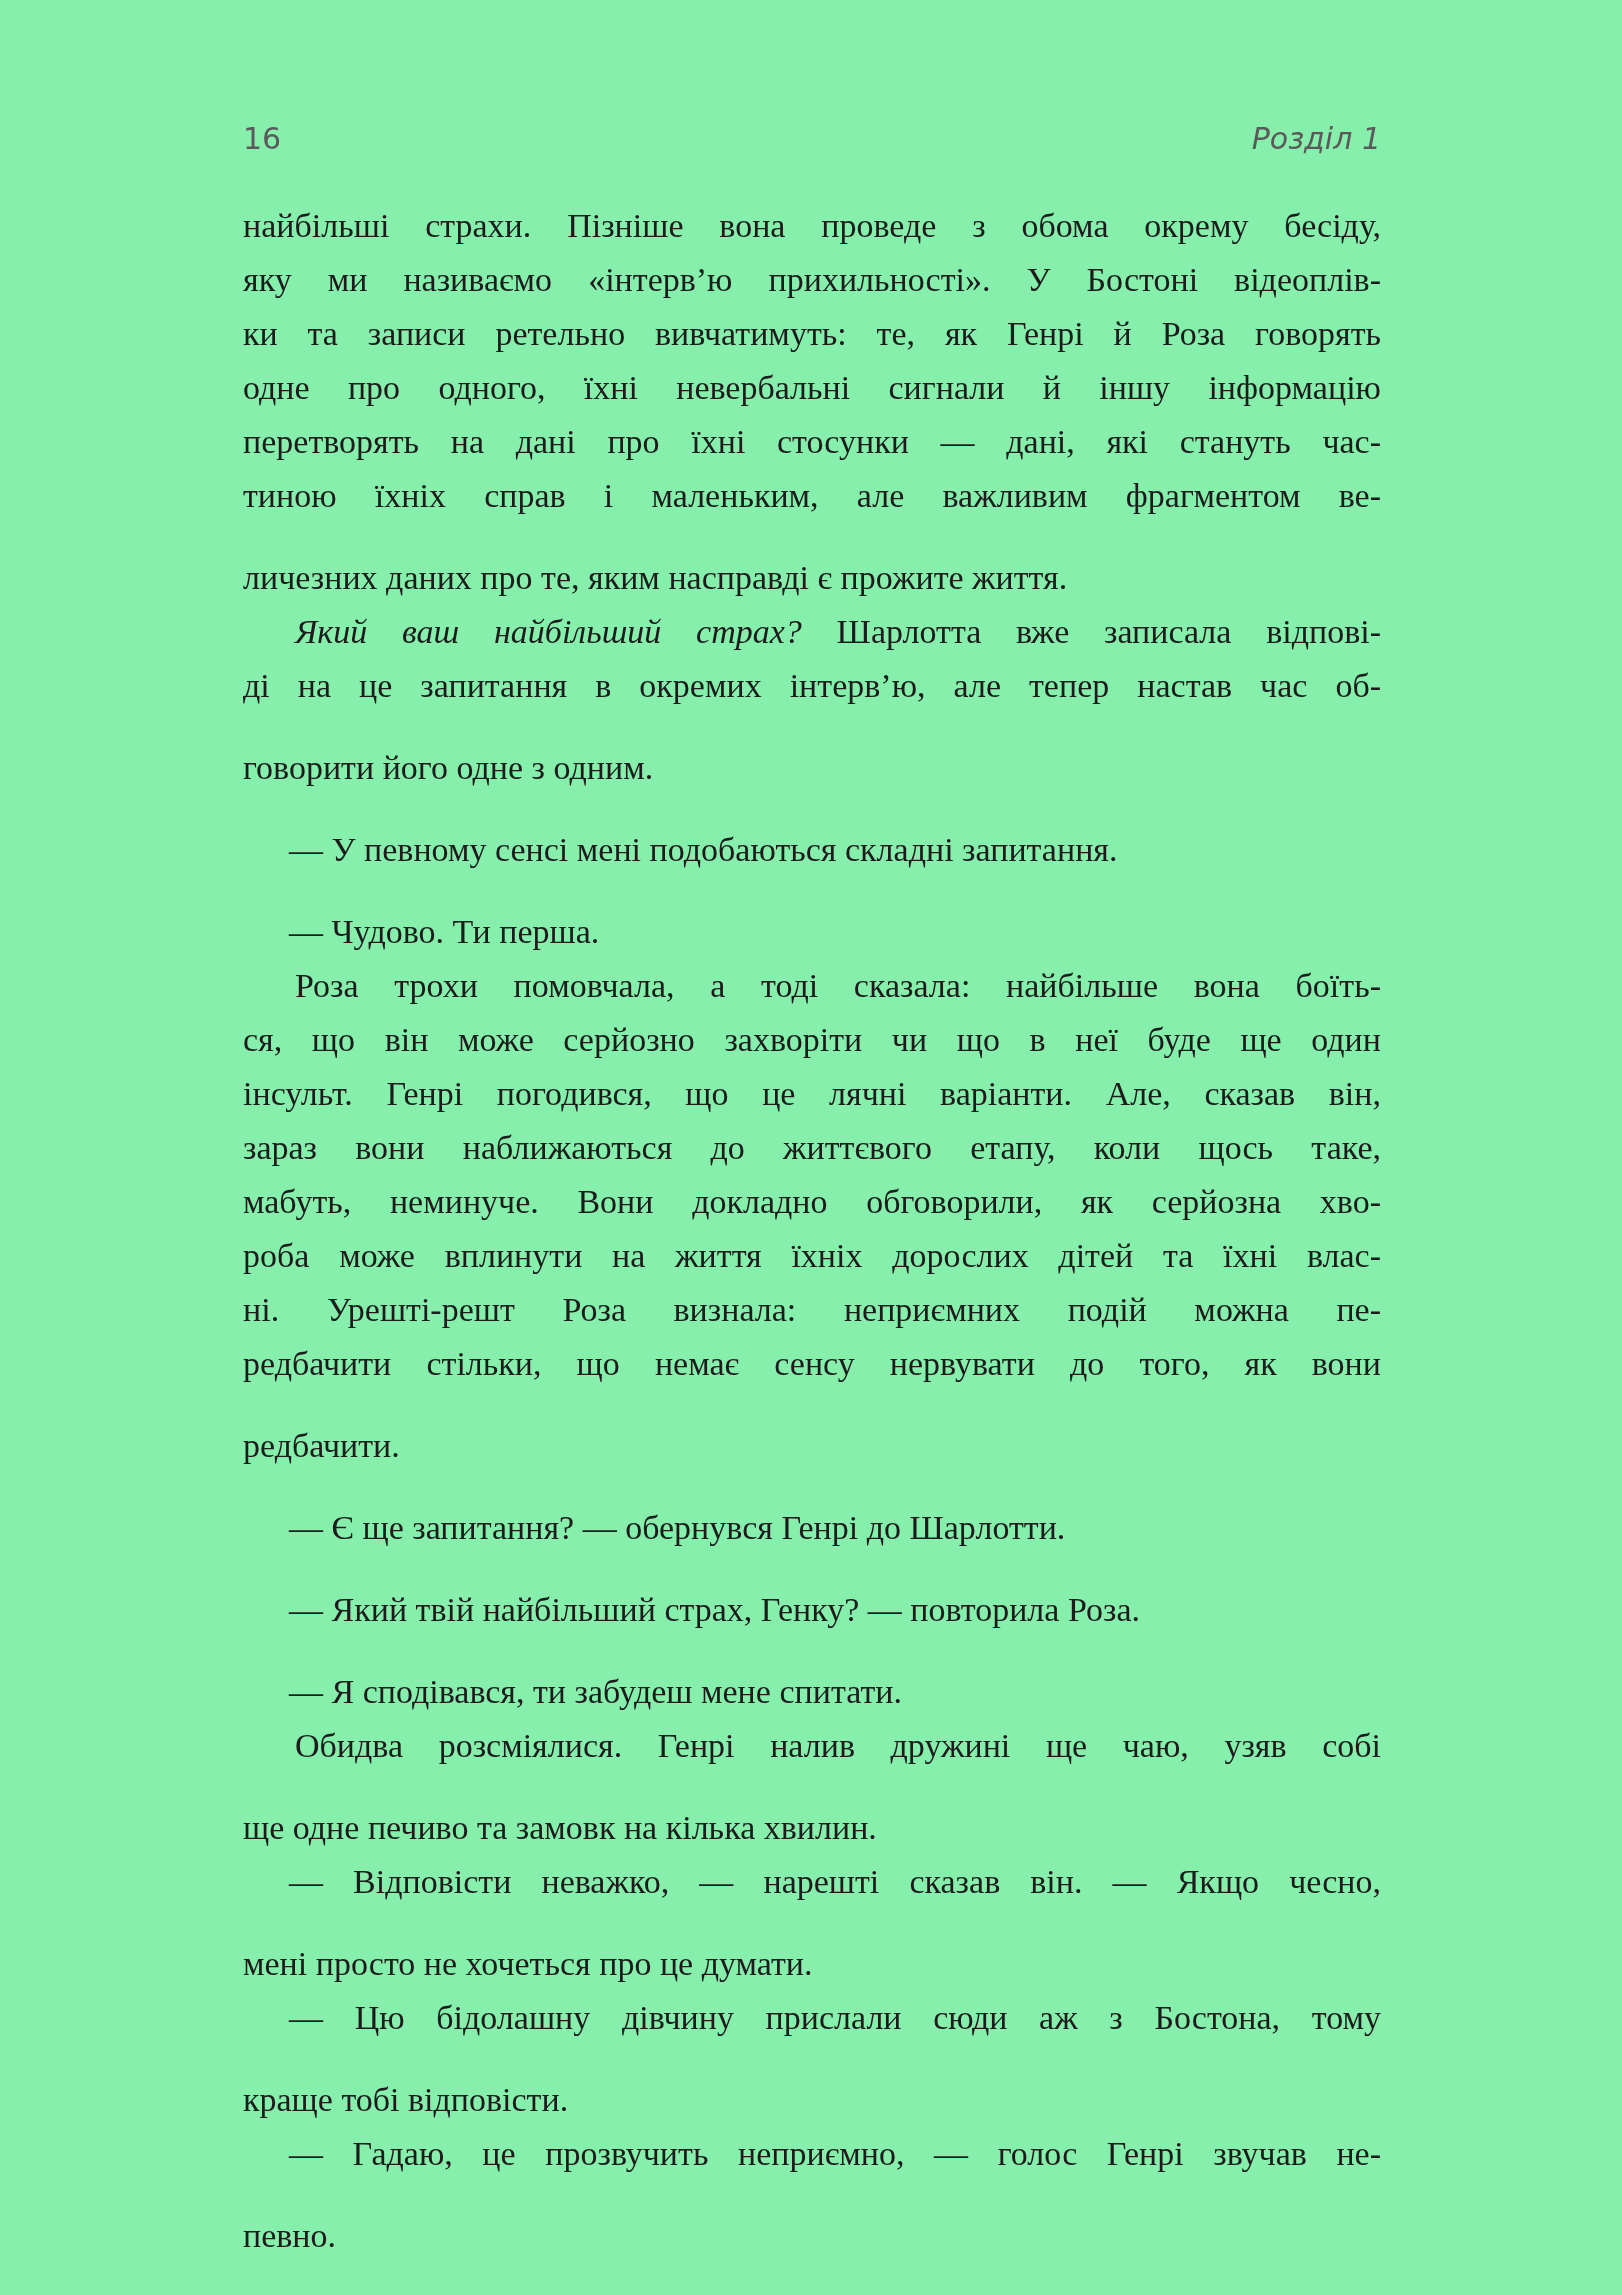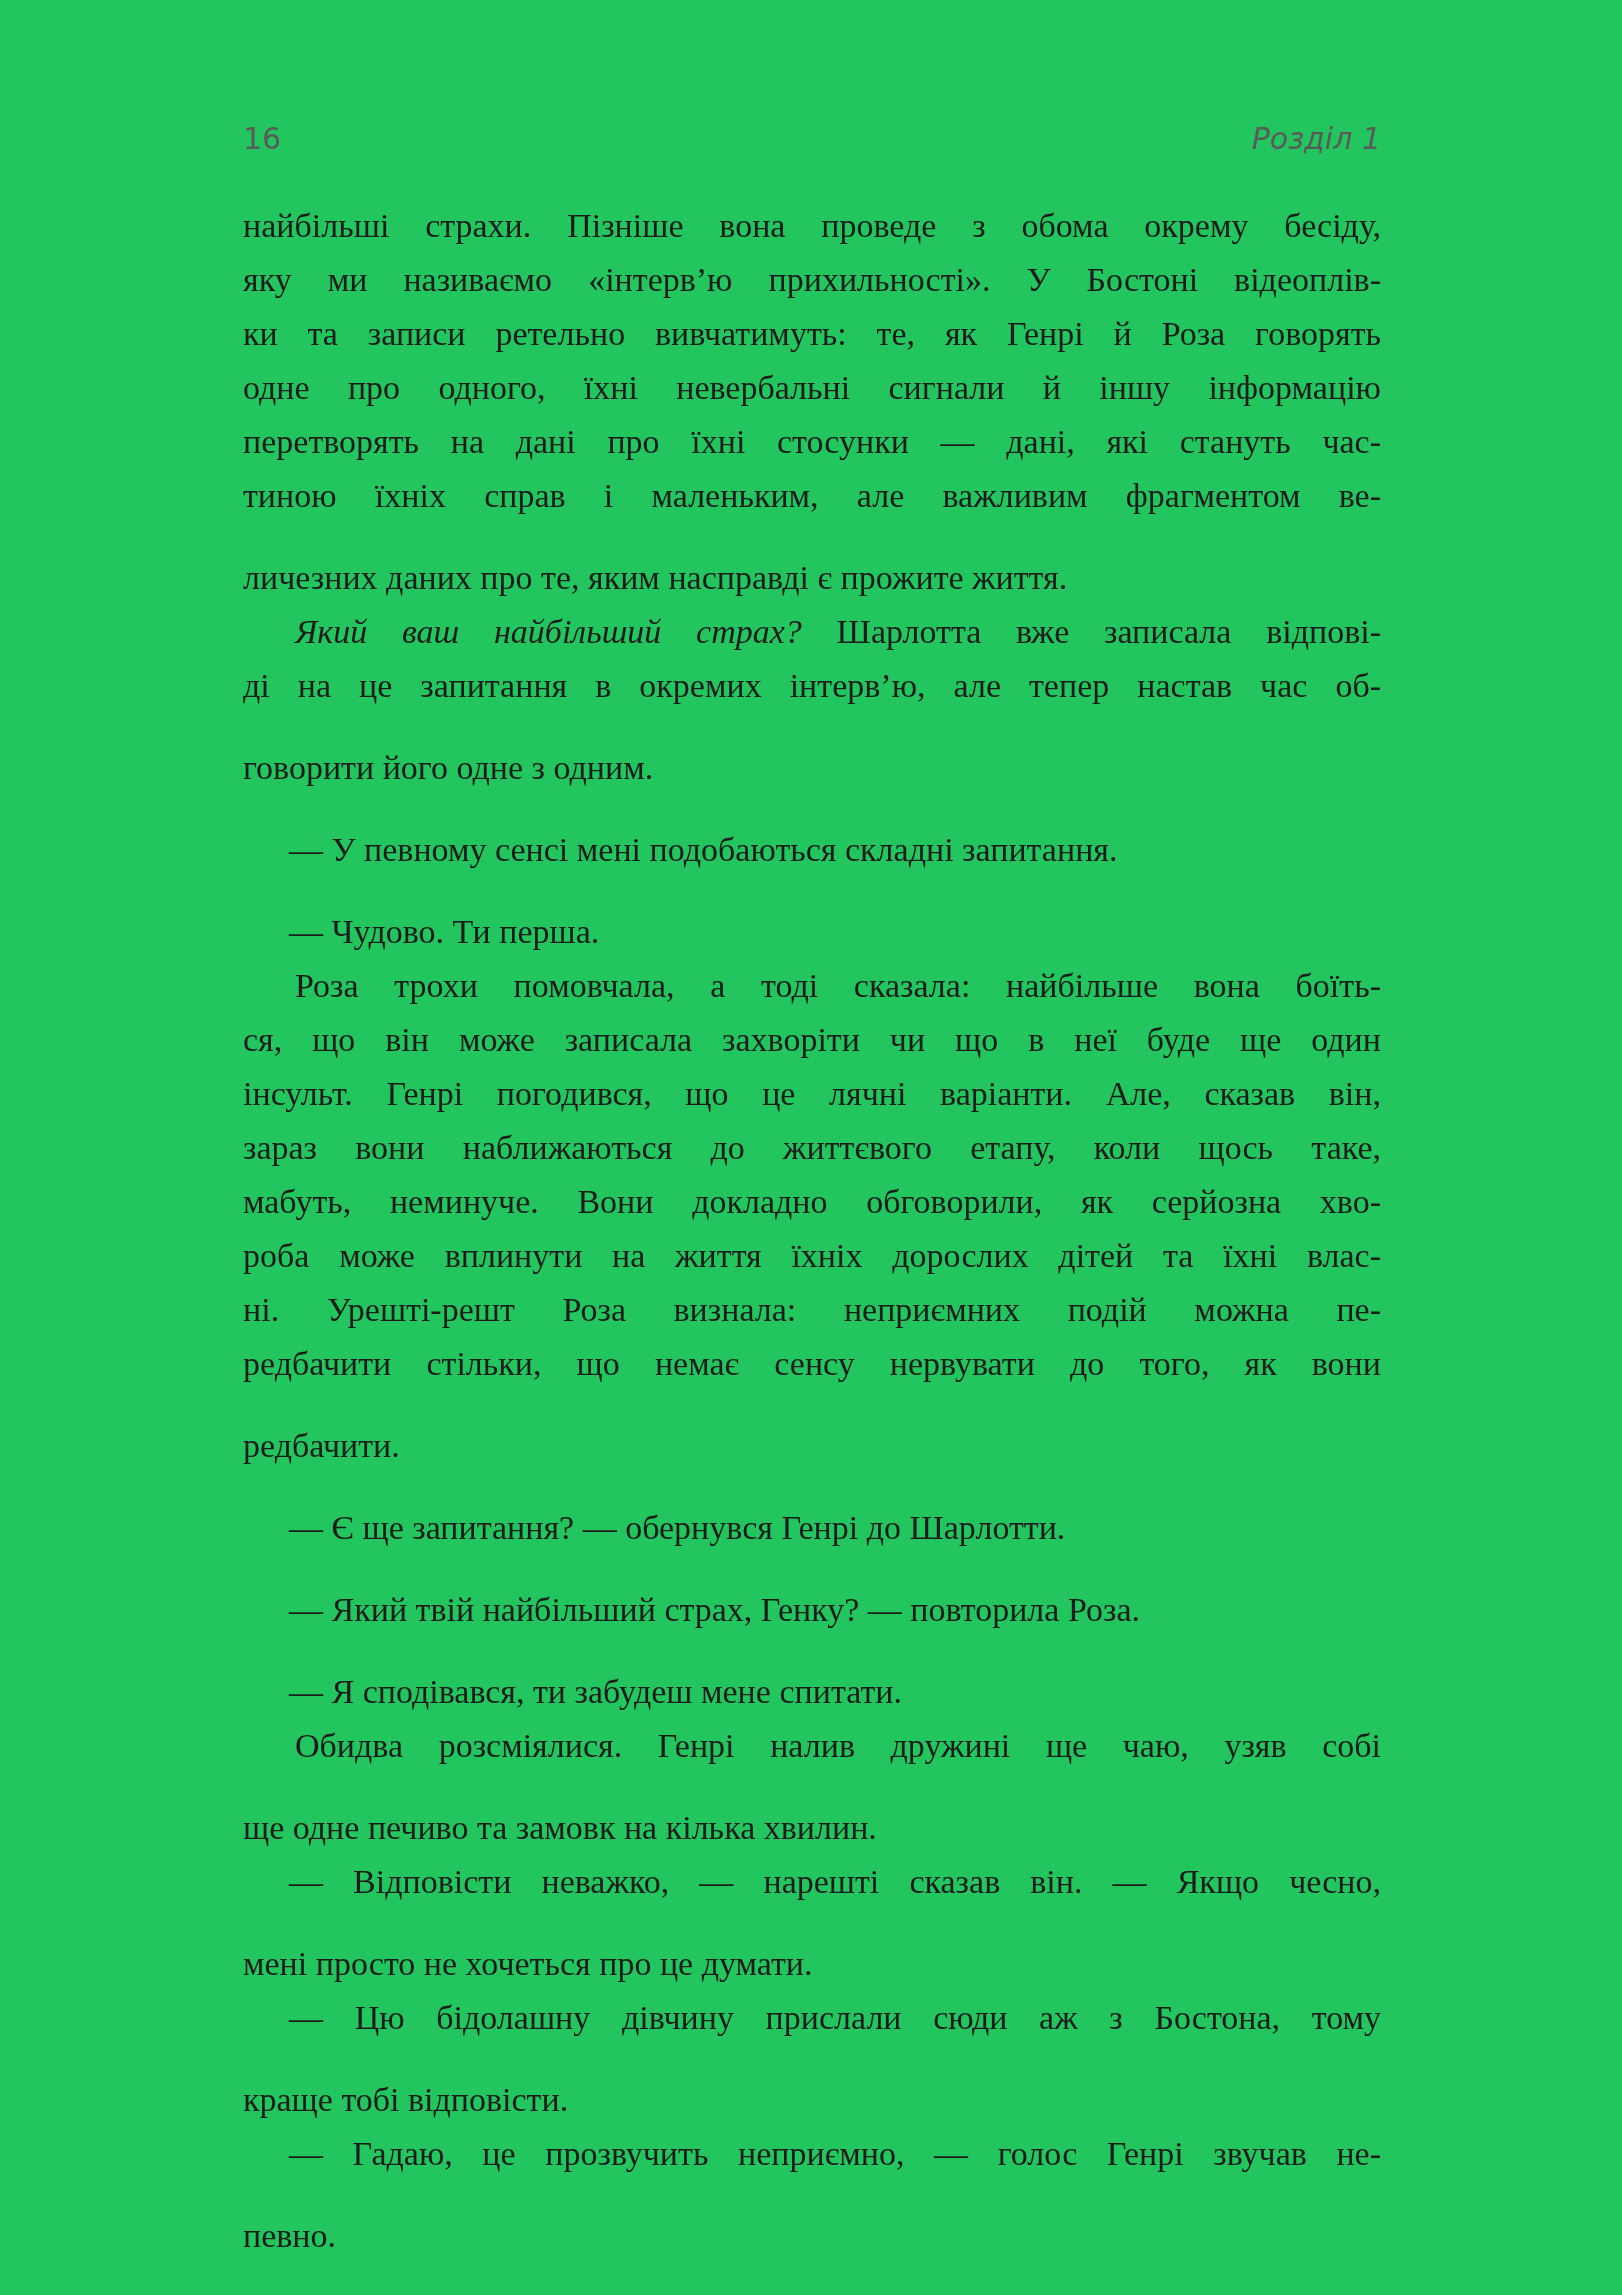--- a/index.html
+++ b/index.html
@@ -12,21 +12,21 @@
       height: 2295px;
       position: relative;
       overflow: hidden;
     }
     .page {
       position: absolute;
       left: 0;
       top: 0;
       width: 1623px;
       height: 2295px;
-      background: #22c55e;
+      background: #86efac;
     }
     .running-head {
       position: absolute;
       top: 118px;
       left: 243px;
       width: 1138px;
       height: 42px;
       font-family: "DejaVu Sans", sans-serif;
       color: #5a5a5a;
       font-size: 30px;
@@ -129,21 +129,21 @@
         <span class="justify-wrap">— У певному сенсі мені подобаються складні запитання.</span>
       </div>
     <div class="line dash-indent last">
         <span class="justify-wrap">— Чудово. Ти перша.</span>
       </div>
 
     <div class="line indent">
         <span class="justify-wrap">Роза трохи помовчала, а тоді сказала: найбільше вона боїть-</span>
       </div>
     <div class="line">
-        <span class="justify-wrap">ся, що він може записала захворіти чи що в неї буде ще один</span>
+        <span class="justify-wrap">ся, що він може серйозно захворіти чи що в неї буде ще один</span>
       </div>
     <div class="line">
         <span class="justify-wrap">інсульт. Генрі погодився, що це лячні варіанти. Але, сказав він,</span>
       </div>
     <div class="line">
         <span class="justify-wrap">зараз вони наближаються до життєвого етапу, коли щось таке,</span>
       </div>
     <div class="line">
         <span class="justify-wrap">мабуть, неминуче. Вони докладно обговорили, як серйозна хво-</span>
       </div>

